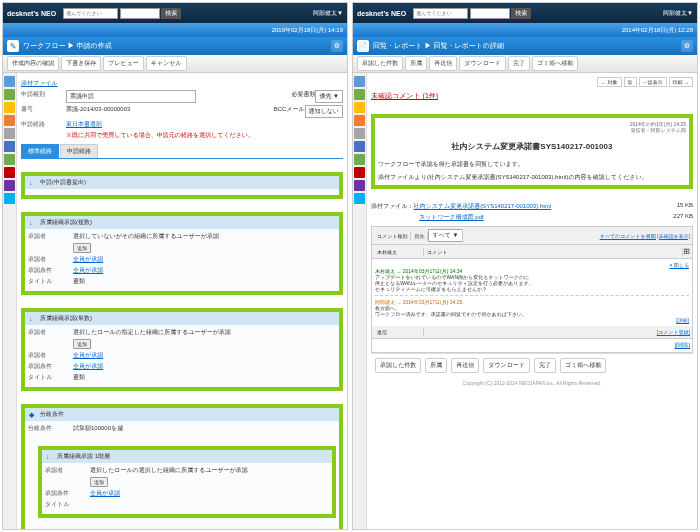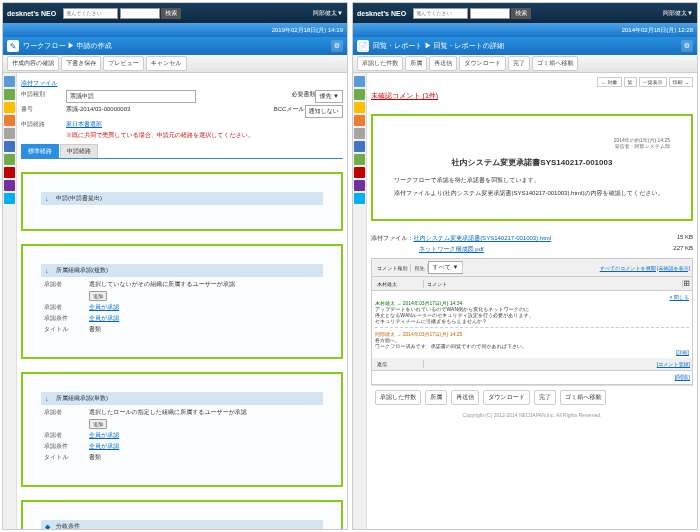--- a/index.html
+++ b/index.html
@@ -23,21 +23,21 @@
 .content{flex:1;overflow-y:auto;overflow-x:hidden;padding:4px;font-size:6px;color:#333}
 .content::-webkit-scrollbar{width:8px}
 .content::-webkit-scrollbar-thumb{background:#bbb;border-radius:4px}
 .row{display:flex;margin:2px 0;font-size:6px}
 .lbl{width:45px;color:#555;flex-shrink:0}
 .linktxt{color:#06c;text-decoration:underline;cursor:pointer}
 .red{color:#c00}
 .tabrow{display:flex;border-bottom:1px solid #2a8fe0;margin:4px 0}
 .tab{padding:2px 6px;background:#e5e5e5;border:1px solid #ccc;border-bottom:none;margin-right:1px;font-size:6px;cursor:pointer}
 .tab.active{background:#2a8fe0;color:#fff;border-color:#2a8fe0}
-.box{border:2px solid #84cc16;margin:13px 0;padding:21px;background:#fafcfe}
+.box{border:4px solid #84cc16;margin:13px 0;padding:3px;background:#fafcfe}
 .boxhdr{background:#d3e4f3;margin:-3px -3px 3px -3px;padding:2px 4px;font-size:6px;display:flex;align-items:center}
 .aicon{width:8px;height:8px;margin-right:3px;display:inline-block;color:#06c;font-size:7px}
 .sel{border:1px solid #aaa;background:#fff;padding:1px 3px;font-size:6px;display:inline-block}
 .input{border:1px solid #aaa;background:#fff;padding:1px 3px;font-size:6px;width:130px}
 .minibtn{background:#eee;border:1px solid #999;padding:1px 3px;font-size:5px;cursor:pointer;border-radius:1px}
 h1.doctitle{font-size:8px;font-weight:bold;text-align:center;margin:8px 0}
 .meta{text-align:right;font-size:5px;color:#666}
 .ctrls{display:flex;justify-content:flex-end;gap:2px;font-size:5px}
 .ctrls span{border:1px solid #ccc;padding:1px 3px;cursor:pointer}
 .cmtbox{border:1px solid #ccc;margin-top:4px}

